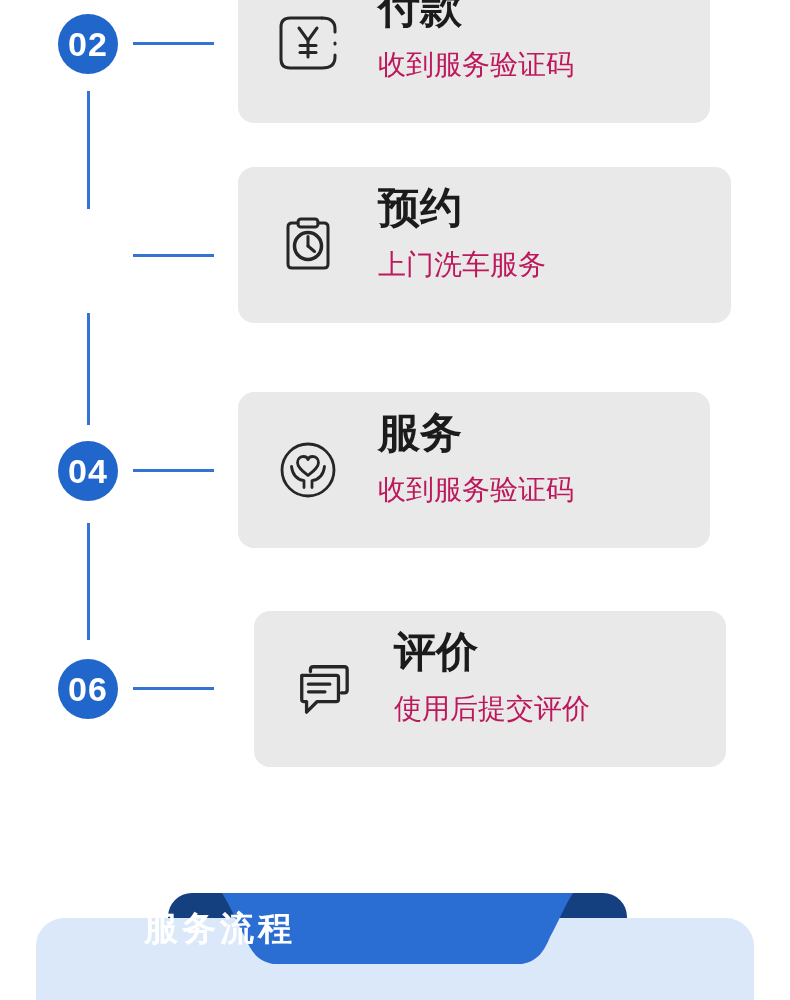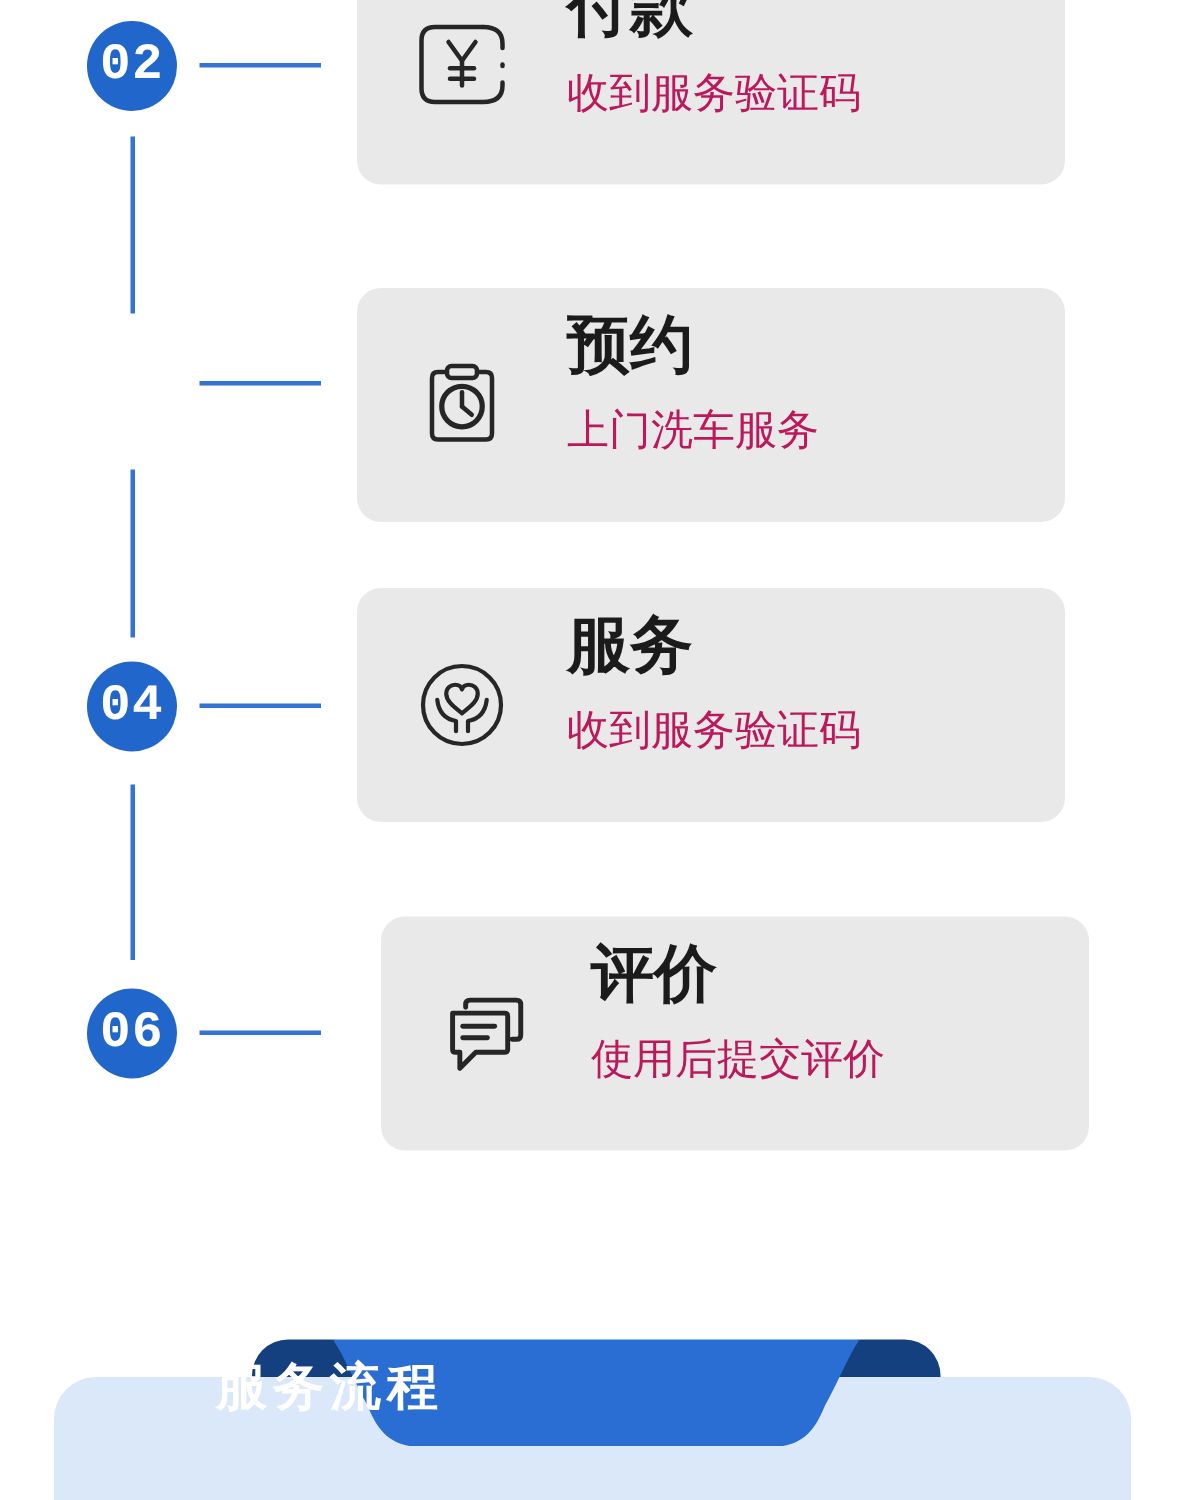--- a/index.html
+++ b/index.html
@@ -1,18 +1,18 @@
 <!DOCTYPE html>
 <html><head>
 <meta charset="utf-8">
 <style>
   html,body{margin:0;padding:0;background:#fff;}
   .canvas{
     position:relative;width:790px;height:1000px;overflow:hidden;
-    background:#ffffff;font-family:Liberation Mono, monospace;
+    background:#ffffff;font-family:Liberation Sans, sans-serif;
   }
   
   .vline{position:absolute;left:87px;width:3px;background:#3273d4;}
   .hline{position:absolute;left:133px;width:81px;height:3px;background:#3273d4;}
   .step-circle{
     position:absolute;left:58px;width:60px;height:60px;border-radius:50%;
     background:#2166cb;color:#ffffff;display:flex;align-items:center;justify-content:center;
     font-size:34px;font-weight:700;letter-spacing:1px;
   }
   
@@ -62,21 +62,21 @@
         <path d="M 22,37.5 L 38,37.5"></path>
       </svg>
     </div>
     <div class="card-text">
       <div class="card-title">付款</div>
       <div class="card-subtitle">收到服务验证码</div>
     </div>
   </div>
 
   <div class="hline" style="top:254px;"></div>
-  <div class="card" style="top:192px;">
+  <div class="card" style="top:167px;padding-left:21px;">
     <div class="icon-wrap">
       <svg width="60" height="60" viewBox="0 0 60 60" fill="none" stroke="#262626" stroke-width="3" stroke-linecap="round" stroke-linejoin="round">
         <path d="M 20,8 L 14,8 Q 10,8 10,12 L 10,49 Q 10,53 14,53 L 46,53 Q 50,53 50,49 L 50,12 Q 50,8 46,8 L 40,8"></path>
         <rect x="20" y="4" width="20" height="8" rx="3"></rect>
         <circle cx="30" cy="31" r="13.5" stroke-width="3.5"></circle>
         <path d="M 30,31 L 30,21.5"></path>
         <path d="M 30,31 L 36.5,36.5"></path>
       </svg>
     </div>
     <div class="card-text">

